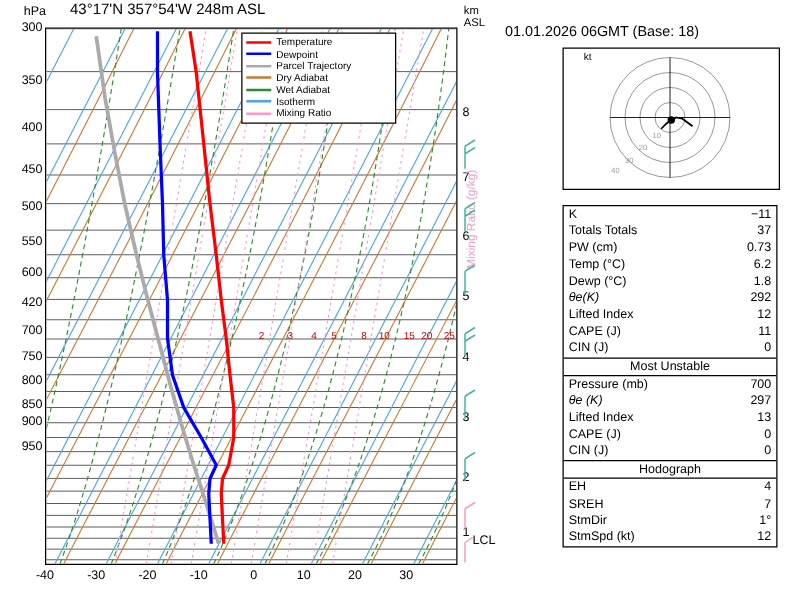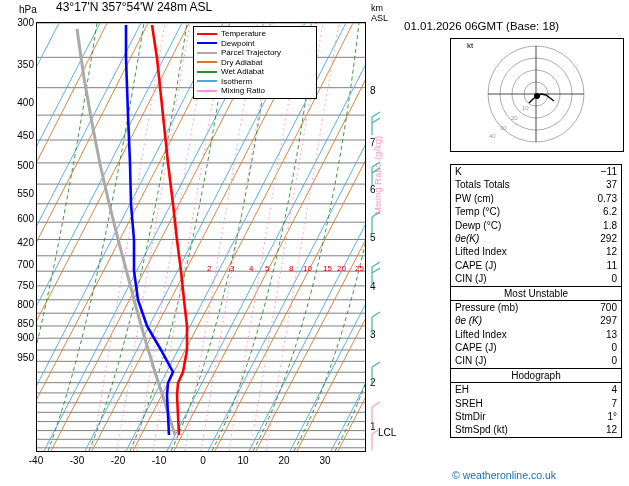--- a/index.html
+++ b/index.html
@@ -363,14 +363,13 @@
         <span class="k">StmDir</span>
         <span class="v">1°</span>
       </div>
       <div class="trow">
         <span class="k">StmSpd (kt)</span>
         <span class="v">12</span>
       </div>
     </div>
   </div>
 
-  <div id="credit">© weatheronline.co.uk</div>
 </div>
 
 </body></html>

